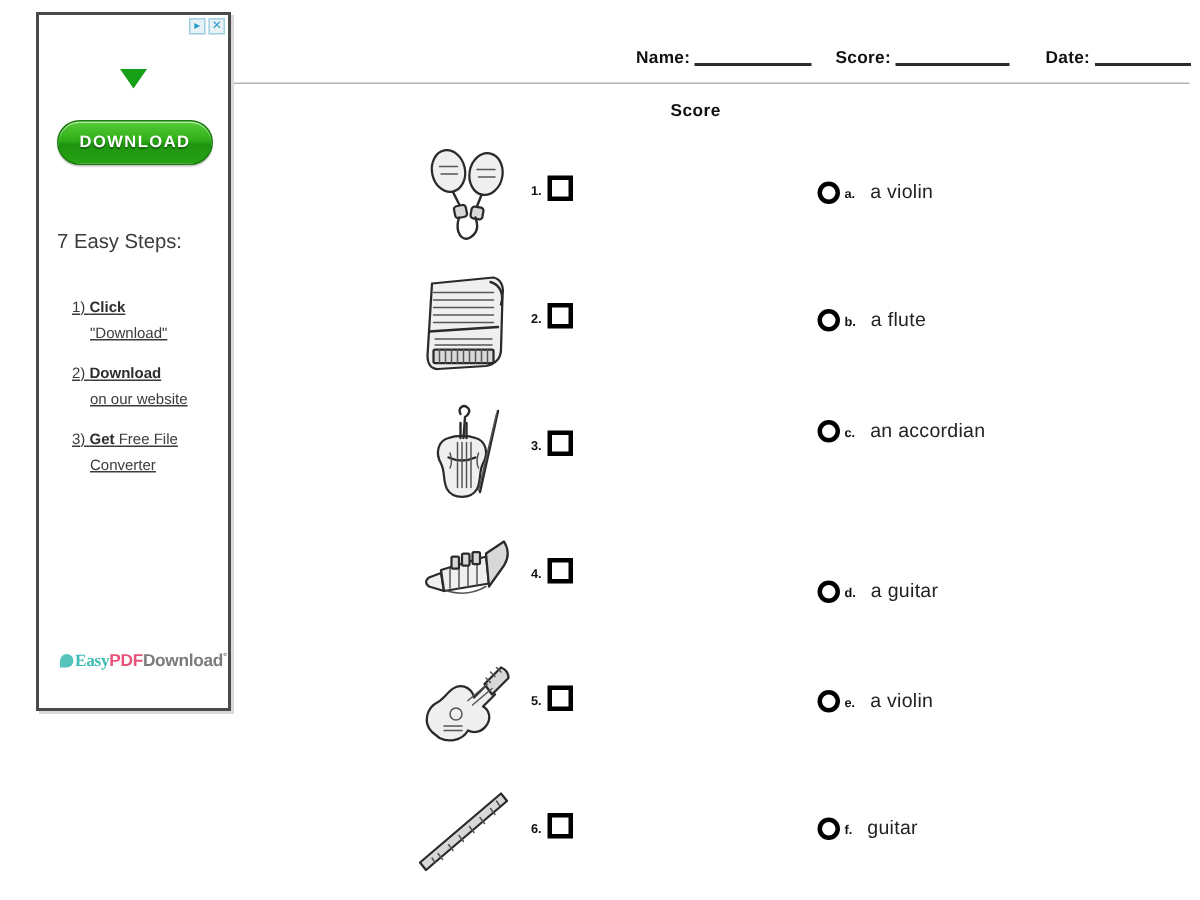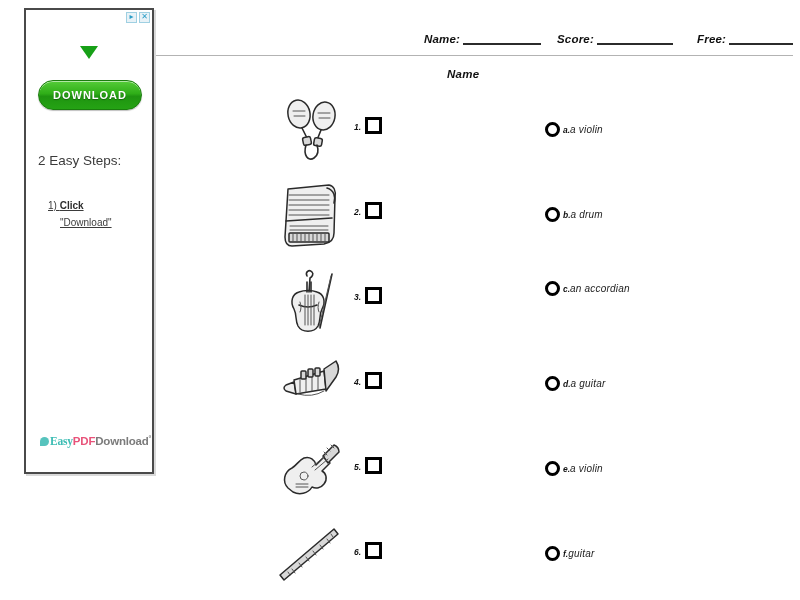--- a/index.html
+++ b/index.html
@@ -13,21 +13,21 @@
     position: relative;
     overflow: hidden;
     font-family: "Liberation Sans", sans-serif;
     color: #1a1a1a;
   }
 
   
   #worksheet {
     position: absolute;
     left: 0; top: 0;
-    width: 800px; height: 600px; font-style: italic;
+    width: 800px; height: 600px;
   }
 
   
   .header-rule {
     position: absolute;
     left: 156px;
     top: 55px;
     width: 637px;
     height: 1px;
     background: #b3b3b3;
@@ -114,22 +114,23 @@
   .a-letter {
     display: inline-block;
     font-size: 8.5px;
     font-weight: bold;
     color: #111;
     margin-left: 3px;
     vertical-align: 1px;
   }
   .a-text {
     display: inline-block;
-    font-size: 10px;
+    font-size: 13px;
     color: #222;
+    margin-left: 10px;
     letter-spacing: .2px;
     vertical-align: 1px;
   }
 
   
   #ad-panel {
     position: absolute;
     left: 24px;
     top: 8px;
     width: 130px;
@@ -249,23 +250,23 @@
 <body>
 
 <div id="worksheet">
 
   <div class="header-rule"></div>
 
   <div class="hdr-field" id="hdr-name"><span>Name:</span><span class="blank"></span></div>
 
   <div class="hdr-field" id="hdr-date"><span>Score:</span><span class="blank"></span></div>
 
-  <div class="hdr-field" id="hdr-score"><span>Free:</span><span class="blank"></span></div>
-
-  <div id="page-title">Name</div>
+  <div class="hdr-field" id="hdr-score"><span>Date:</span><span class="blank"></span></div>
+
+  <div id="page-title">Score</div>
 
   <div class="q-row" style="top:92px">
     <div class="q-art">
       <svg viewBox="0 0 78 78">
         <ellipse class="ink-fill-l" cx="27" cy="22" rx="11" ry="14" transform="rotate(-12 27 22)"></ellipse>
         <ellipse class="ink-fill-l" cx="52" cy="24" rx="11" ry="14" transform="rotate(10 52 24)"></ellipse>
         <path class="ink" d="M30 36 l5 10 M49 38 l-4 10"></path>
         <rect class="ink-fill" x="31" y="45" width="8" height="8" rx="2" transform="rotate(-12 35 49)"></rect>
         <rect class="ink-fill" x="42" y="46" width="8" height="8" rx="2" transform="rotate(10 46 50)"></rect>
         <path class="ink" d="M34 53 C31 63 36 70 42 66 C48 62 46 56 45 53"></path>
@@ -350,26 +351,26 @@
       </svg>
     </div>
     <span class="q-num">6.</span>
     <span class="q-box"></span>
   </div>
 
   <div class="a-row" style="top:120px">
     <span class="a-circle"></span><span class="a-letter">a.</span><span class="a-text">a violin</span>
   </div>
   <div class="a-row" style="top:205px">
-    <span class="a-circle"></span><span class="a-letter">b.</span><span class="a-text">a drum</span>
+    <span class="a-circle"></span><span class="a-letter">b.</span><span class="a-text">a flute</span>
   </div>
   <div class="a-row" style="top:279px">
     <span class="a-circle"></span><span class="a-letter">c.</span><span class="a-text">an accordian</span>
   </div>
-  <div class="a-row" style="top:374px">
+  <div class="a-row" style="top:386px">
     <span class="a-circle"></span><span class="a-letter">d.</span><span class="a-text">a guitar</span>
   </div>
   <div class="a-row" style="top:459px">
     <span class="a-circle"></span><span class="a-letter">e.</span><span class="a-text">a violin</span>
   </div>
   <div class="a-row" style="top:544px">
     <span class="a-circle"></span><span class="a-letter">f.</span><span class="a-text">guitar</span>
   </div>
 </div>
 
@@ -377,25 +378,33 @@
 
   <div id="ad-topbar">
     <span class="ad-ico">▸</span>
     <span class="ad-ico">✕</span>
   </div>
 
   <div id="ad-arrow"><span class="tri"></span></div>
 
   <div id="ad-download">DOWNLOAD</div>
 
-  <div id="ad-steps-title">2 Easy Steps:</div>
+  <div id="ad-steps-title">7 Easy Steps:</div>
 
   <div class="ad-step" id="ad-step-1">
     <span>1) </span><b>Click</b>
     <span class="l2">"Download"</span>
   </div>
 
-
+  <div class="ad-step" id="ad-step-2">
+    <span>2) </span><b>Download</b>
+    <span class="l2">on our website</span>
+  </div>
+
+  <div class="ad-step" id="ad-step-3">
+    <span>3) </span><b>Get</b><span> Free File</span>
+    <span class="l2">Converter</span>
+  </div>
 
   <div id="ad-logo">
     <span class="mark"></span><span class="p1">Easy</span><span class="p2">PDF</span><span class="p3">Download</span><span class="tm">°</span>
   </div>
 </div>
 
 </body></html>

